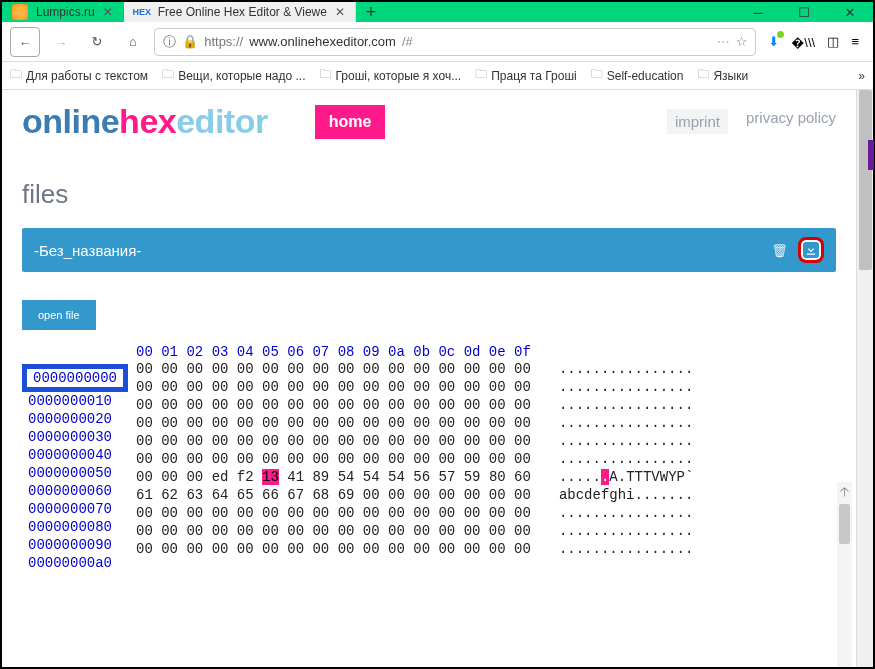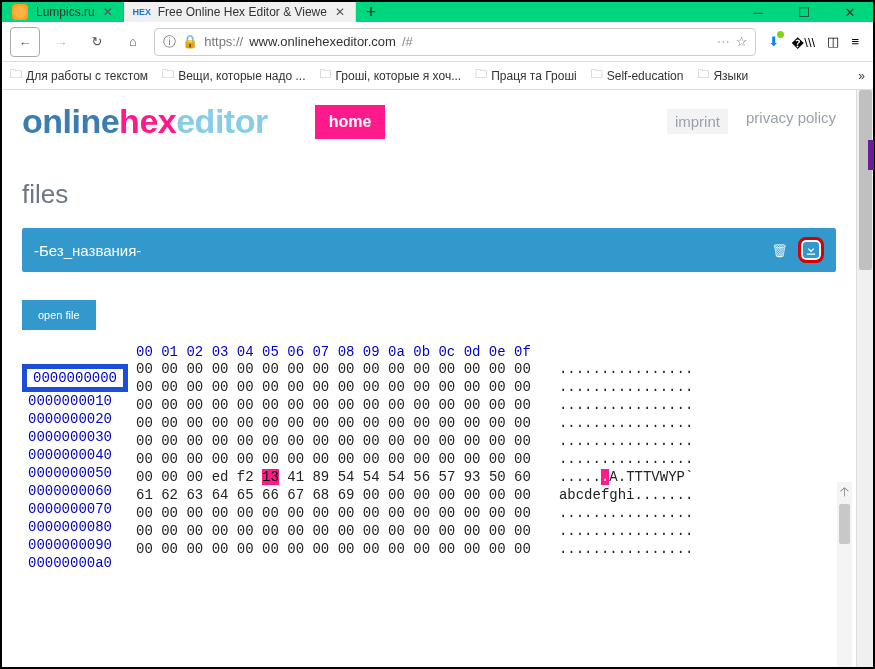--- a/index.html
+++ b/index.html
@@ -200,21 +200,21 @@
           </div>
         <div class="hex-mid">
           <div class="hex-header">00 01 02 03 04 05 06 07 08 09 0a 0b 0c 0d 0e 0f</div>
           <div id="hex-rows">
               <div class="hex-row">00 00 00 00 00 00 00 00 00 00 00 00 00 00 00 00</div>
               <div class="hex-row">00 00 00 00 00 00 00 00 00 00 00 00 00 00 00 00</div>
               <div class="hex-row">00 00 00 00 00 00 00 00 00 00 00 00 00 00 00 00</div>
               <div class="hex-row">00 00 00 00 00 00 00 00 00 00 00 00 00 00 00 00</div>
               <div class="hex-row">00 00 00 00 00 00 00 00 00 00 00 00 00 00 00 00</div>
               <div class="hex-row">00 00 00 00 00 00 00 00 00 00 00 00 00 00 00 00</div>
-              <div class="hex-row"><span>00 00 00 ed f2 </span><span class="hex-hl">13</span><span> 41 89 54 54 54 56 57 93 50 60</span></div>
+              <div class="hex-row"><span>00 00 00 ed f2 </span><span class="hex-hl">13</span><span> 41 89 54 54 54 56 57 59 80 60</span></div>
               <div class="hex-row">61 62 63 64 65 66 67 68 69 00 00 00 00 00 00 00</div>
               <div class="hex-row">00 00 00 00 00 00 00 00 00 00 00 00 00 00 00 00</div>
               <div class="hex-row">00 00 00 00 00 00 00 00 00 00 00 00 00 00 00 00</div>
               <div class="hex-row">00 00 00 00 00 00 00 00 00 00 00 00 00 00 00 00</div>
             </div>
         </div>
         <div class="ascii-col">
           <div class="hex-header">&nbsp;</div>
           <div id="ascii-rows">
               <div class="ascii-row">................</div>

